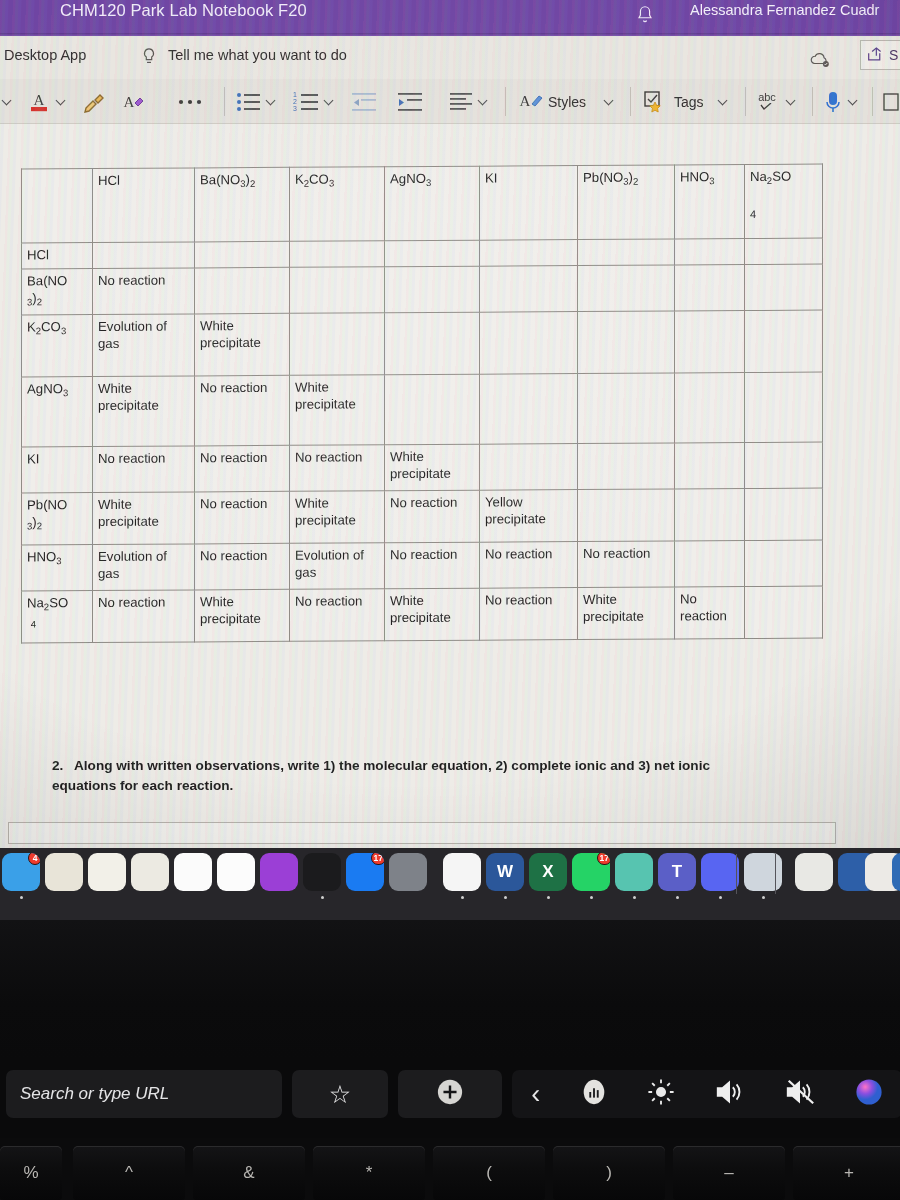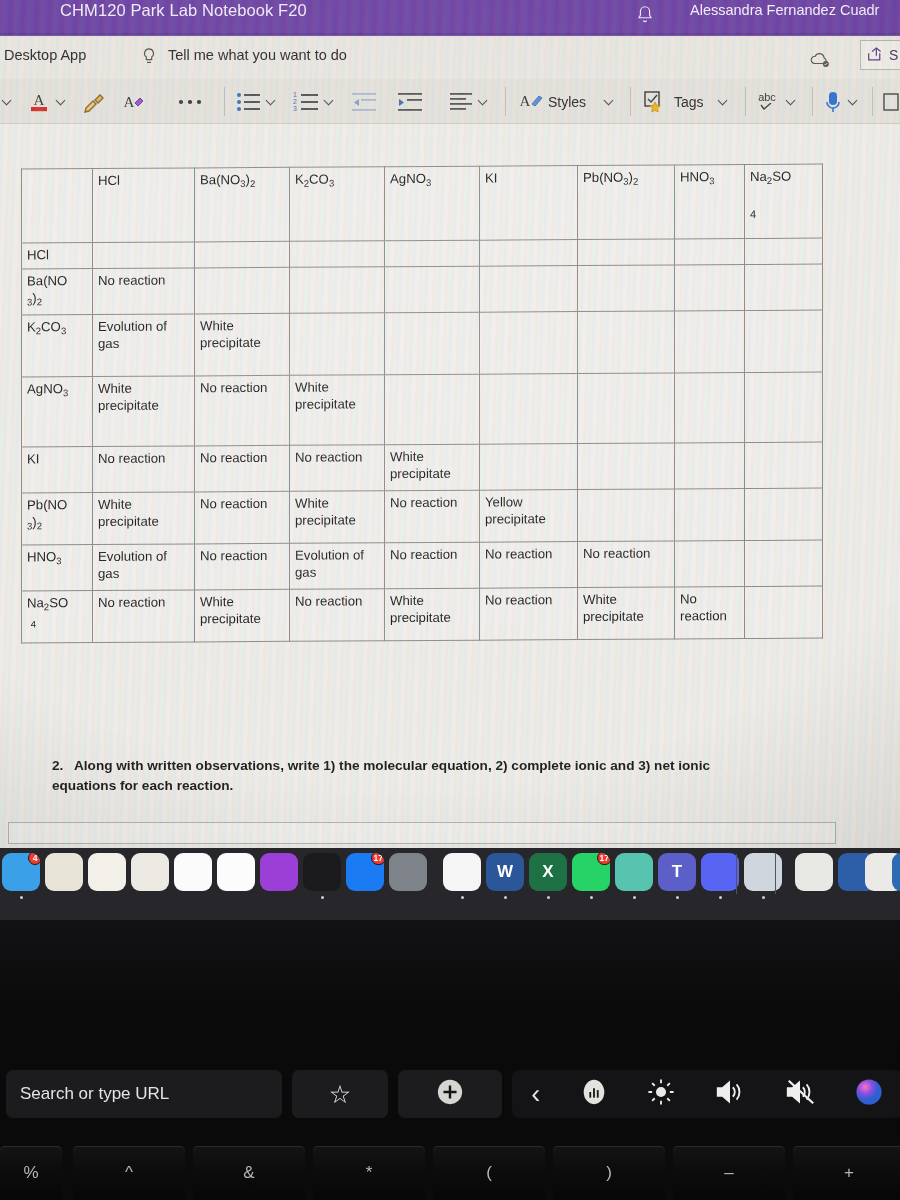--- a/index.html
+++ b/index.html
@@ -189,21 +189,21 @@
   
   .touchbar {
     position: absolute; left: 0; top: 1060px; width: 900px; height: 78px;
     background: #0a0a0b; z-index: 11;
   }
   .tb-key {
     position: absolute; top: 1070px; height: 48px; border-radius: 7px;
     background: #1c1c1e; display: flex; align-items: center; justify-content: center;
     z-index: 12; color: #e9e9ea;
   }
-  .tb-url { justify-content: flex-start; padding-left: 14px; font-size: 17px; color: #e4e4e6; }
+  .tb-url { justify-content: flex-start; padding-left: 14px; font-size: 17px; font-style: italic; color: #e4e4e6; }
 
   
   .keyboard {
     position: absolute; left: 0; top: 1138px; width: 900px; height: 62px;
     background: #0b0b0c; z-index: 11;
   }
   .kkey {
     position: absolute; top: 1146px; height: 54px;
     background: linear-gradient(180deg,#141416 0%, #0d0d0e 40%, #070708 100%);
     border-radius: 5px 5px 3px 3px;

